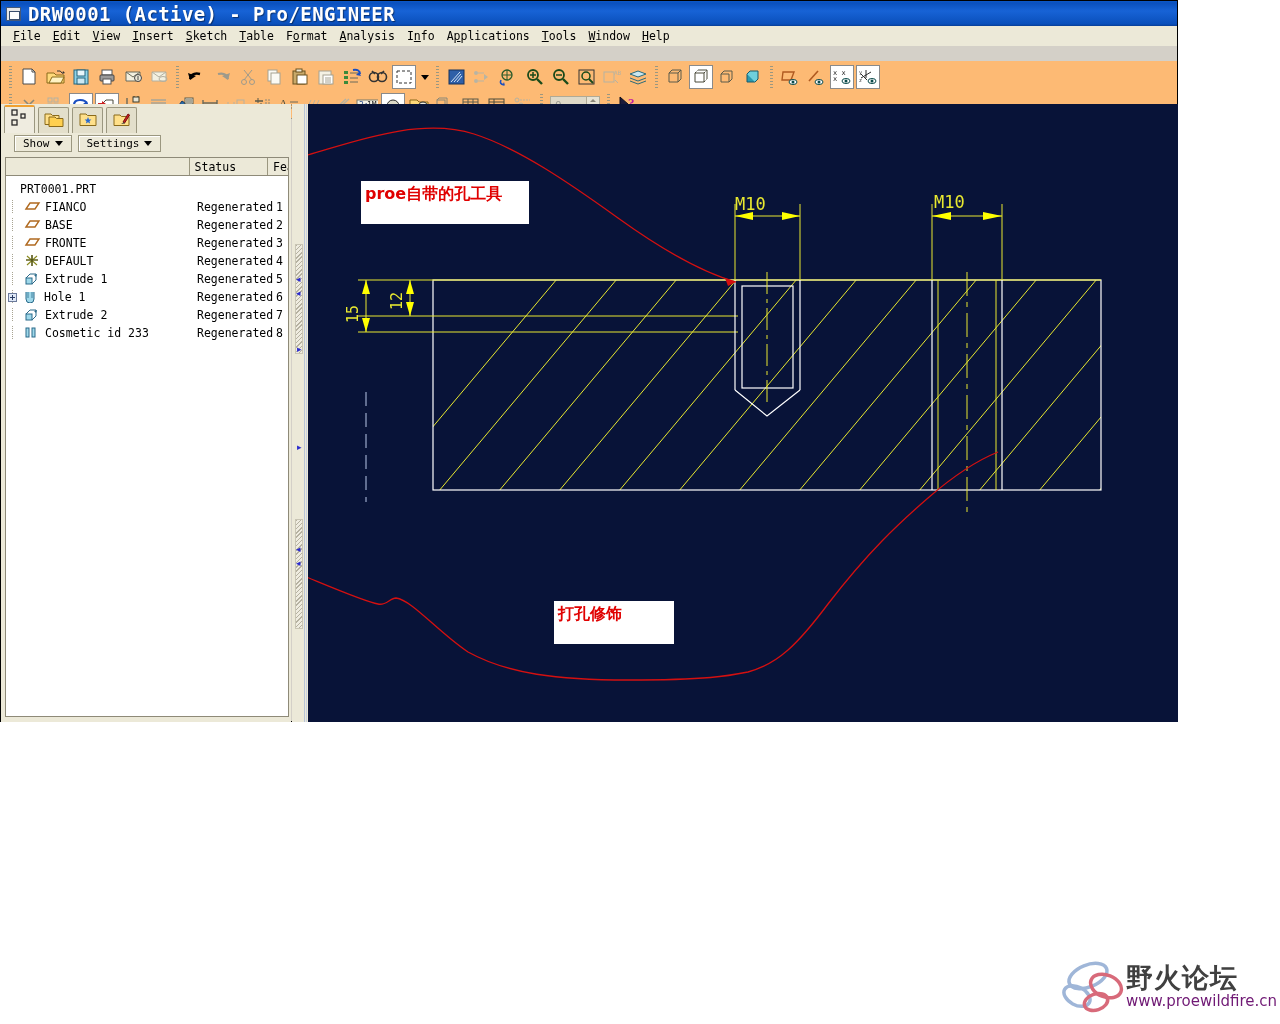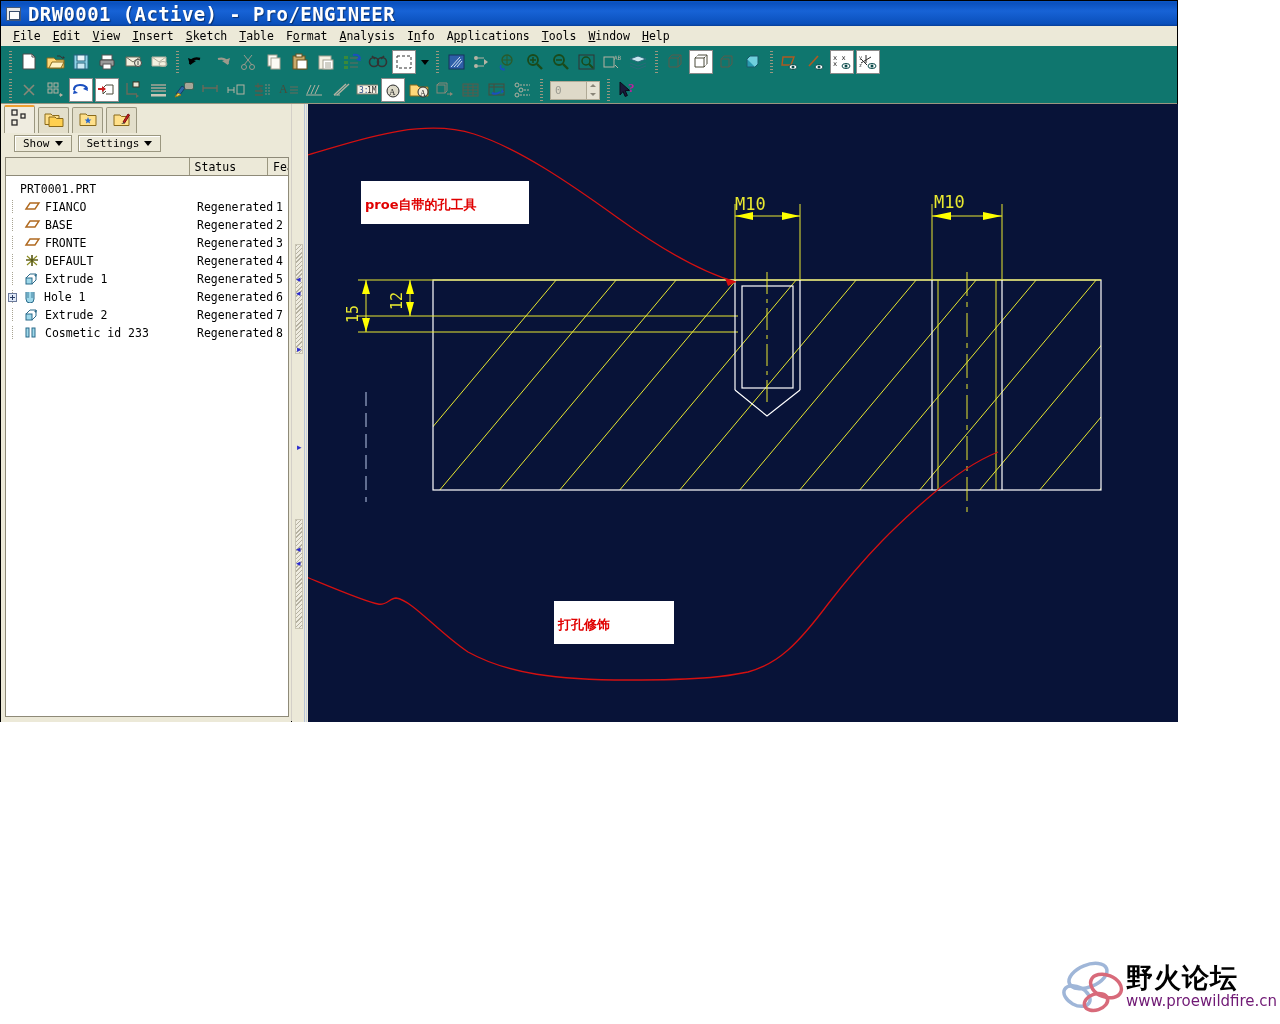--- a/index.html
+++ b/index.html
@@ -14,21 +14,21 @@
   .tb-icon{width:15px;height:14px;background:#e8e8e8;border:1px solid #44597a;position:relative;margin-right:7px;box-sizing:border-box;}
   .tb-icon:after{content:"";position:absolute;left:2px;top:3px;width:9px;height:7px;border:1px solid #3a4e6e;background:#fff;}
   .tb-title{color:#fff;font-family:"DejaVu Sans Mono",monospace;font-size:19px;font-weight:bold;letter-spacing:.4px;text-shadow:1px 1px 1px rgba(0,0,0,.45);}
 
   
   .menubar{position:absolute;left:0;top:25px;width:100%;height:20px;background:#ece9d8;display:flex;align-items:center;padding-left:6px;box-sizing:border-box;}
   .menubar .mi{font-family:"DejaVu Sans Mono",monospace;font-size:11.5px;color:#000;padding:1px 6px;white-space:nowrap;}
   .menubar .mi u{text-decoration:underline;}
 
   
-  .toolbars{position:absolute;left:0;top:45px;width:100%;height:58px;background:#0f766e;border-bottom:1px solid #9a9580;box-sizing:border-box;}
+  .toolbars{position:absolute;left:0;top:60px;width:100%;height:58px;background:#fdba74;border-bottom:1px solid #9a9580;box-sizing:border-box;}
   .trow{position:absolute;left:0;width:100%;height:28px;display:flex;align-items:center;padding-left:4px;box-sizing:border-box;}
   .trow.r1{top:2px;} .trow.r2{top:30px;}
   .tbtn{width:24px;height:24px;margin:0 1px;position:relative;box-sizing:border-box;
         display:flex;align-items:center;justify-content:center;border:1px solid transparent;}
   .tbtn svg{display:block;}
   .grip{width:3px;height:22px;margin:0 4px;
      background-image:repeating-linear-gradient(180deg,#9b9780 0 1px,transparent 1px 3px);}
   .tbtn.sel{border:1px solid #8a8a8a;background:#fff;}
   .numfield{width:50px;height:19px;background:#ded9c8;border:1px solid #b0aa96;
       display:flex;align-items:center;font-family:"DejaVu Sans Mono",monospace;font-size:11px;color:#9a9a90;padding-left:4px;box-sizing:border-box;margin:0 3px;}
@@ -69,25 +69,25 @@
   .splitter{position:absolute;left:291px;top:103px;width:16px;height:618px;background:#ece9d8;}
   .splitgrip{position:absolute;left:3px;width:8px;
      background-image:repeating-linear-gradient(135deg,#b5b1a0 0 1px,#efece0 1px 3px);border:1px solid #c9c5b4;box-sizing:border-box;}
   .arr{position:absolute;font-family:"DejaVu Sans",sans-serif;font-size:9px;color:#2b2bcc;line-height:7px;}
   .vline{position:absolute;top:0;width:1px;height:618px;}
 
   
   .gfx{position:absolute;left:307px;top:103px;width:870px;height:618px;background:#081338;overflow:hidden;}
   .gfx svg{position:absolute;left:0;top:0;}
   .note{position:absolute;background:#fff;box-sizing:border-box;}
-  .note span{color:#e00000;font-family:"DejaVu Sans",sans-serif;font-size:13px;font-weight:bold;display:block;padding:15px 4px 0 4px;white-space:nowrap;}
+  .note span{color:#e00000;font-family:"DejaVu Sans",sans-serif;font-size:16px;font-weight:bold;display:block;padding:3px 4px 0 4px;white-space:nowrap;}
 
   
   .wm{position:absolute;left:1062px;top:958px;width:215px;height:62px;}
-  .wmtxt{position:absolute;left:64px;top:2px;color:#000000;font-family:"DejaVu Sans",sans-serif;font-size:27px;font-weight:bold;letter-spacing:1px;}
+  .wmtxt{position:absolute;left:64px;top:2px;color:#404040;font-family:"DejaVu Sans",sans-serif;font-size:27px;font-weight:bold;letter-spacing:1px;}
   .wmurl{position:absolute;left:64px;top:34px;color:#701a75;font-family:"DejaVu Sans",sans-serif;font-size:15px;}
 </style>
 </head>
 <body>
 
 <div id="app">
 
   <div class="titlebar">
     <div class="tb-icon"></div>
     <div class="tb-title">DRW0001 (Active) - Pro/ENGINEER</div>

